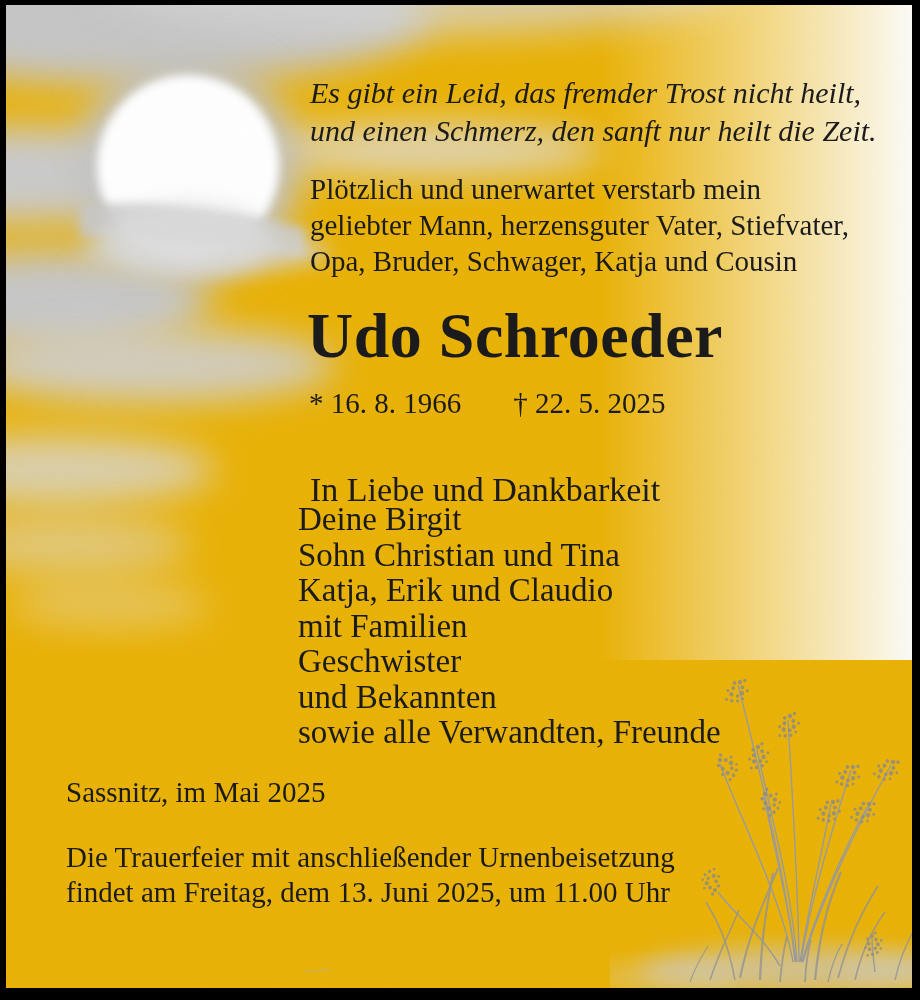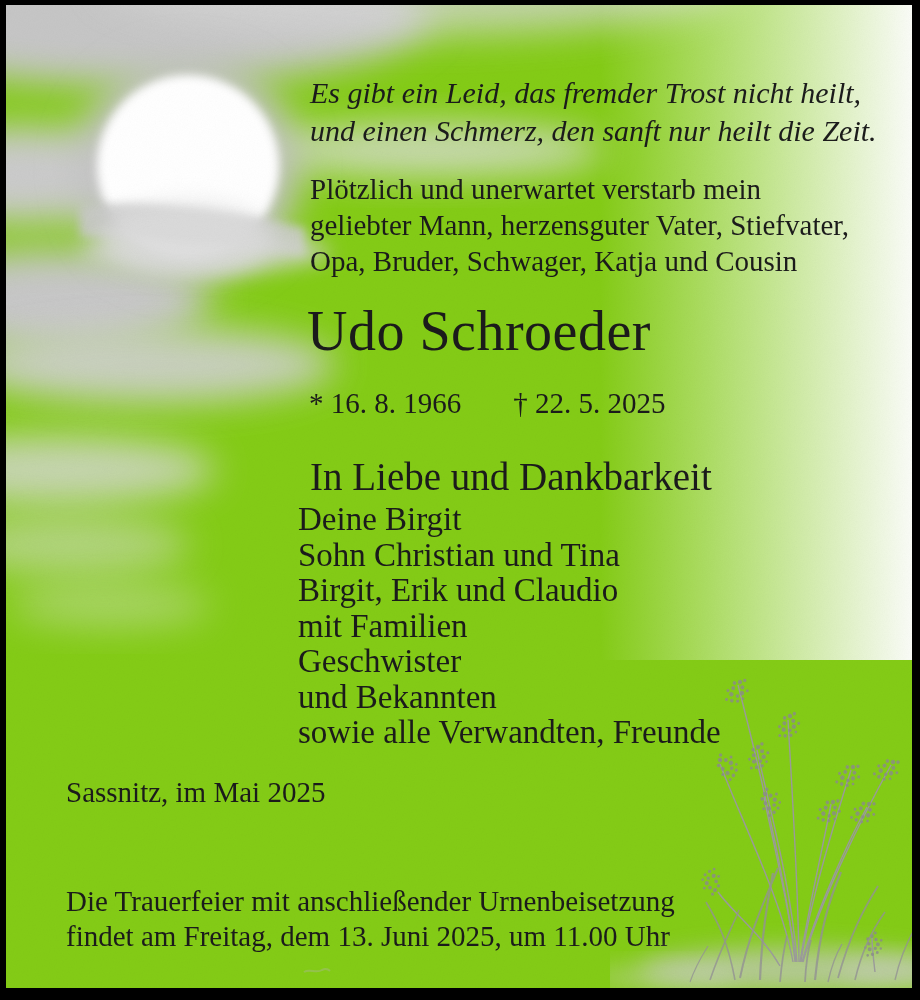--- a/index.html
+++ b/index.html
@@ -1,37 +1,37 @@
 <!DOCTYPE html>
 <html><head>
 <meta charset="utf-8">
 <style>
   html,body{margin:0;padding:0;background:#444;}
   .page{
     position:relative;
     width:920px;height:1000px;
     box-sizing:border-box;
-    background:#84cc16;
+    background:#eab308;
     border-style:solid;border-color:#000;
     border-width:5px 8px 12px 6px;
     overflow:hidden;
     font-family:"Liberation Serif","DejaVu Serif",serif;
     color:#1b1b1b;
   }
   .abs{position:absolute;}
   .sky-art{left:-6px;top:-5px;width:920px;height:660px;pointer-events:none;}
   .grass-art{left:604px;top:595px;width:310px;height:392px;pointer-events:none;}
   .epigraph{left:304px;top:69px;font-style:italic;font-size:30px;line-height:38px;white-space:nowrap;}
   .intro{left:304px;top:166px;font-size:29px;line-height:36px;white-space:nowrap;}
-  .name{left:301px;top:297px;font-size:56px;line-height:1.05;white-space:nowrap;letter-spacing:0.5px;}
+  .name{left:301px;top:297px;font-size:64px;line-height:1.05;white-space:nowrap;letter-spacing:0.5px;font-weight:bold;}
   .dates{left:303px;top:382px;font-size:29px;white-space:nowrap;display:flex;gap:52px;}
-  .tribute{left:304px;top:449px;font-size:39px;white-space:nowrap;}
+  .tribute{left:304px;top:466px;font-size:34px;white-space:nowrap;}
   .mourners{left:292px;top:497px;font-size:33px;line-height:35.5px;white-space:nowrap;}
   .place-date{left:60px;top:771px;font-size:29px;white-space:nowrap;}
-  .funeral{left:60px;top:835px;font-size:29px;line-height:34.5px;white-space:nowrap;margin-top:44px;}
+  .funeral{left:60px;top:835px;font-size:29px;line-height:34.5px;white-space:nowrap;}
   .stray-mark{left:296px;top:958px;width:30px;height:16px;opacity:.35;}
   .grain{left:0;top:0;width:100%;height:100%;opacity:.05;pointer-events:none;mix-blend-mode:multiply;}
 </style>
 </head>
 <body>
 
 <div class="page">
 
   <svg class="abs sky-art" viewBox="0 0 920 660">
     <defs>
@@ -88,21 +88,21 @@
       <span>†</span>
       <span>22. 5. 2025</span>
     </span>
   </div>
 
   <div class="abs tribute">In Liebe und Dankbarkeit</div>
 
   <div class="abs mourners">
     <div>Deine Birgit</div>
     <div>Sohn Christian und Tina</div>
-    <div>Birgit, Erik und Claudio</div>
+    <div>Katja, Erik und Claudio</div>
     <div>mit Familien</div>
     <div>Geschwister</div>
     <div>und Bekannten</div>
     <div>sowie alle Verwandten, Freunde</div>
   </div>
 
   <div class="abs place-date">Sassnitz, im Mai 2025</div>
 
   <div class="abs funeral">
     <div>Die Trauerfeier mit anschließender Urnenbeisetzung</div>

